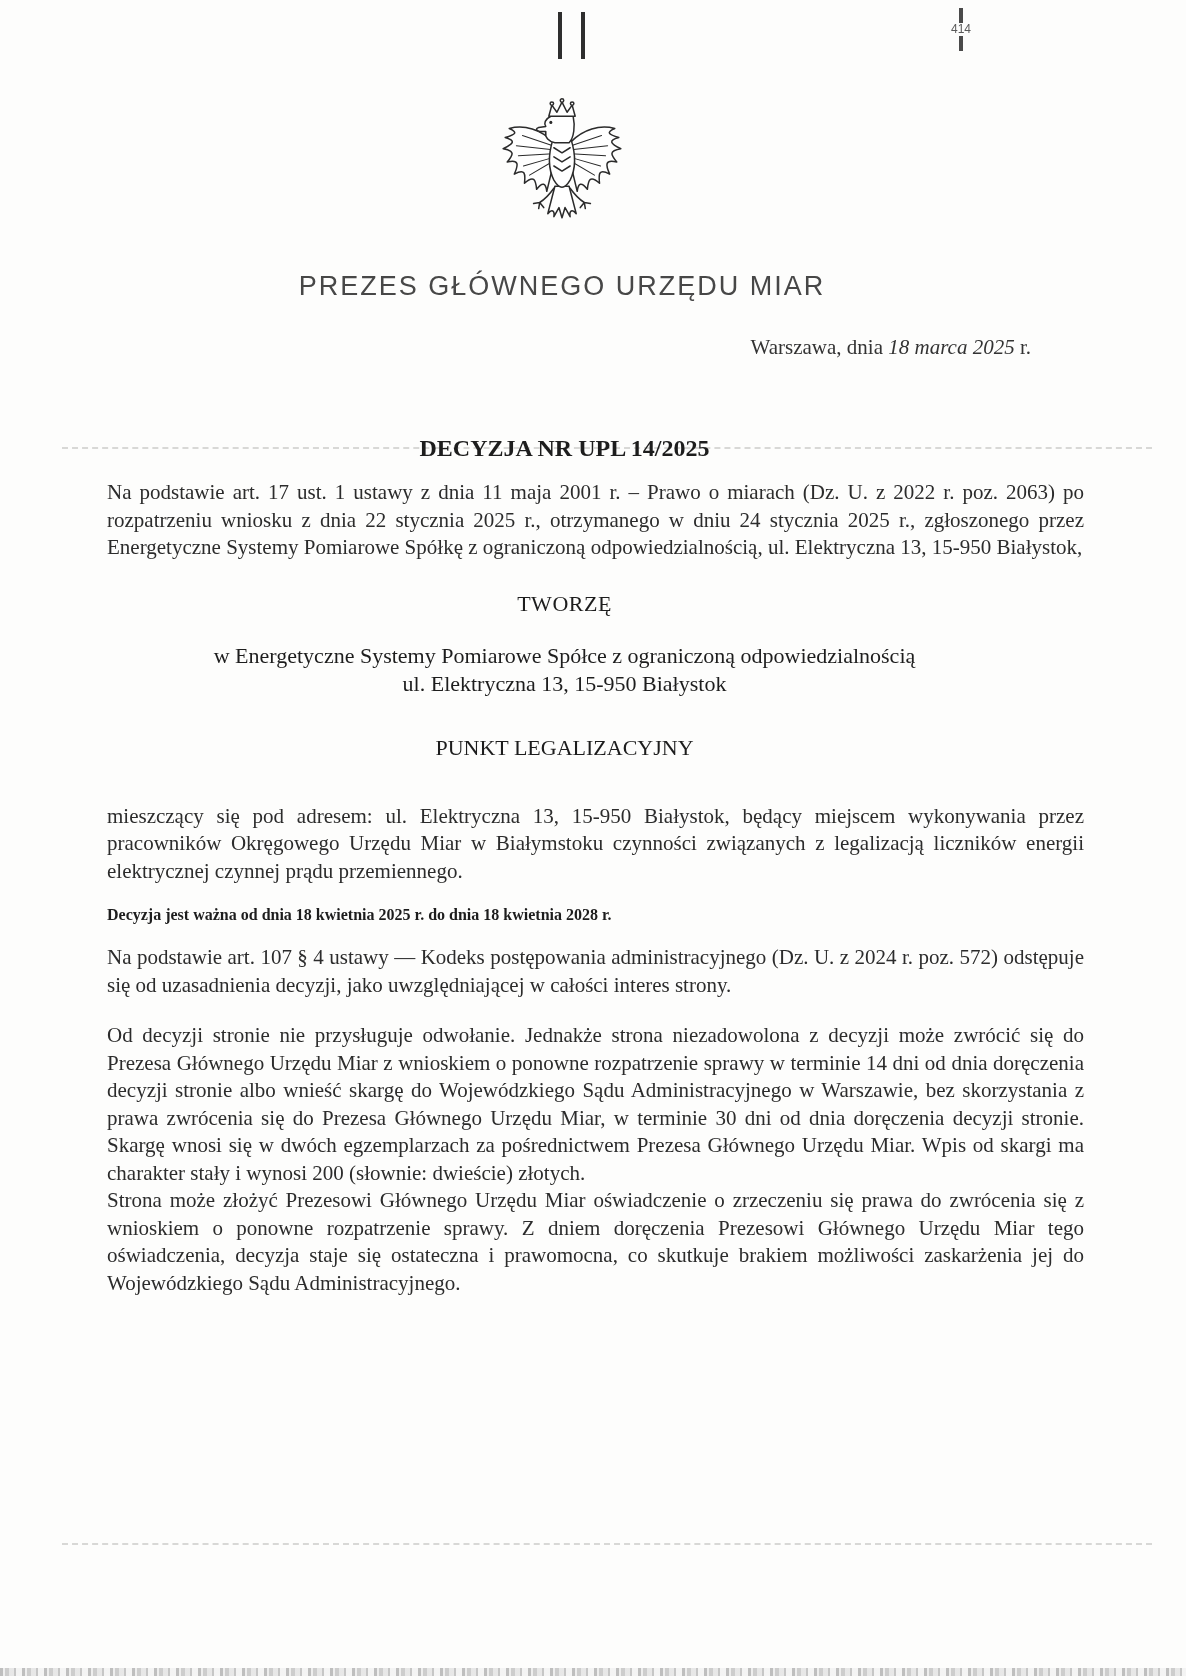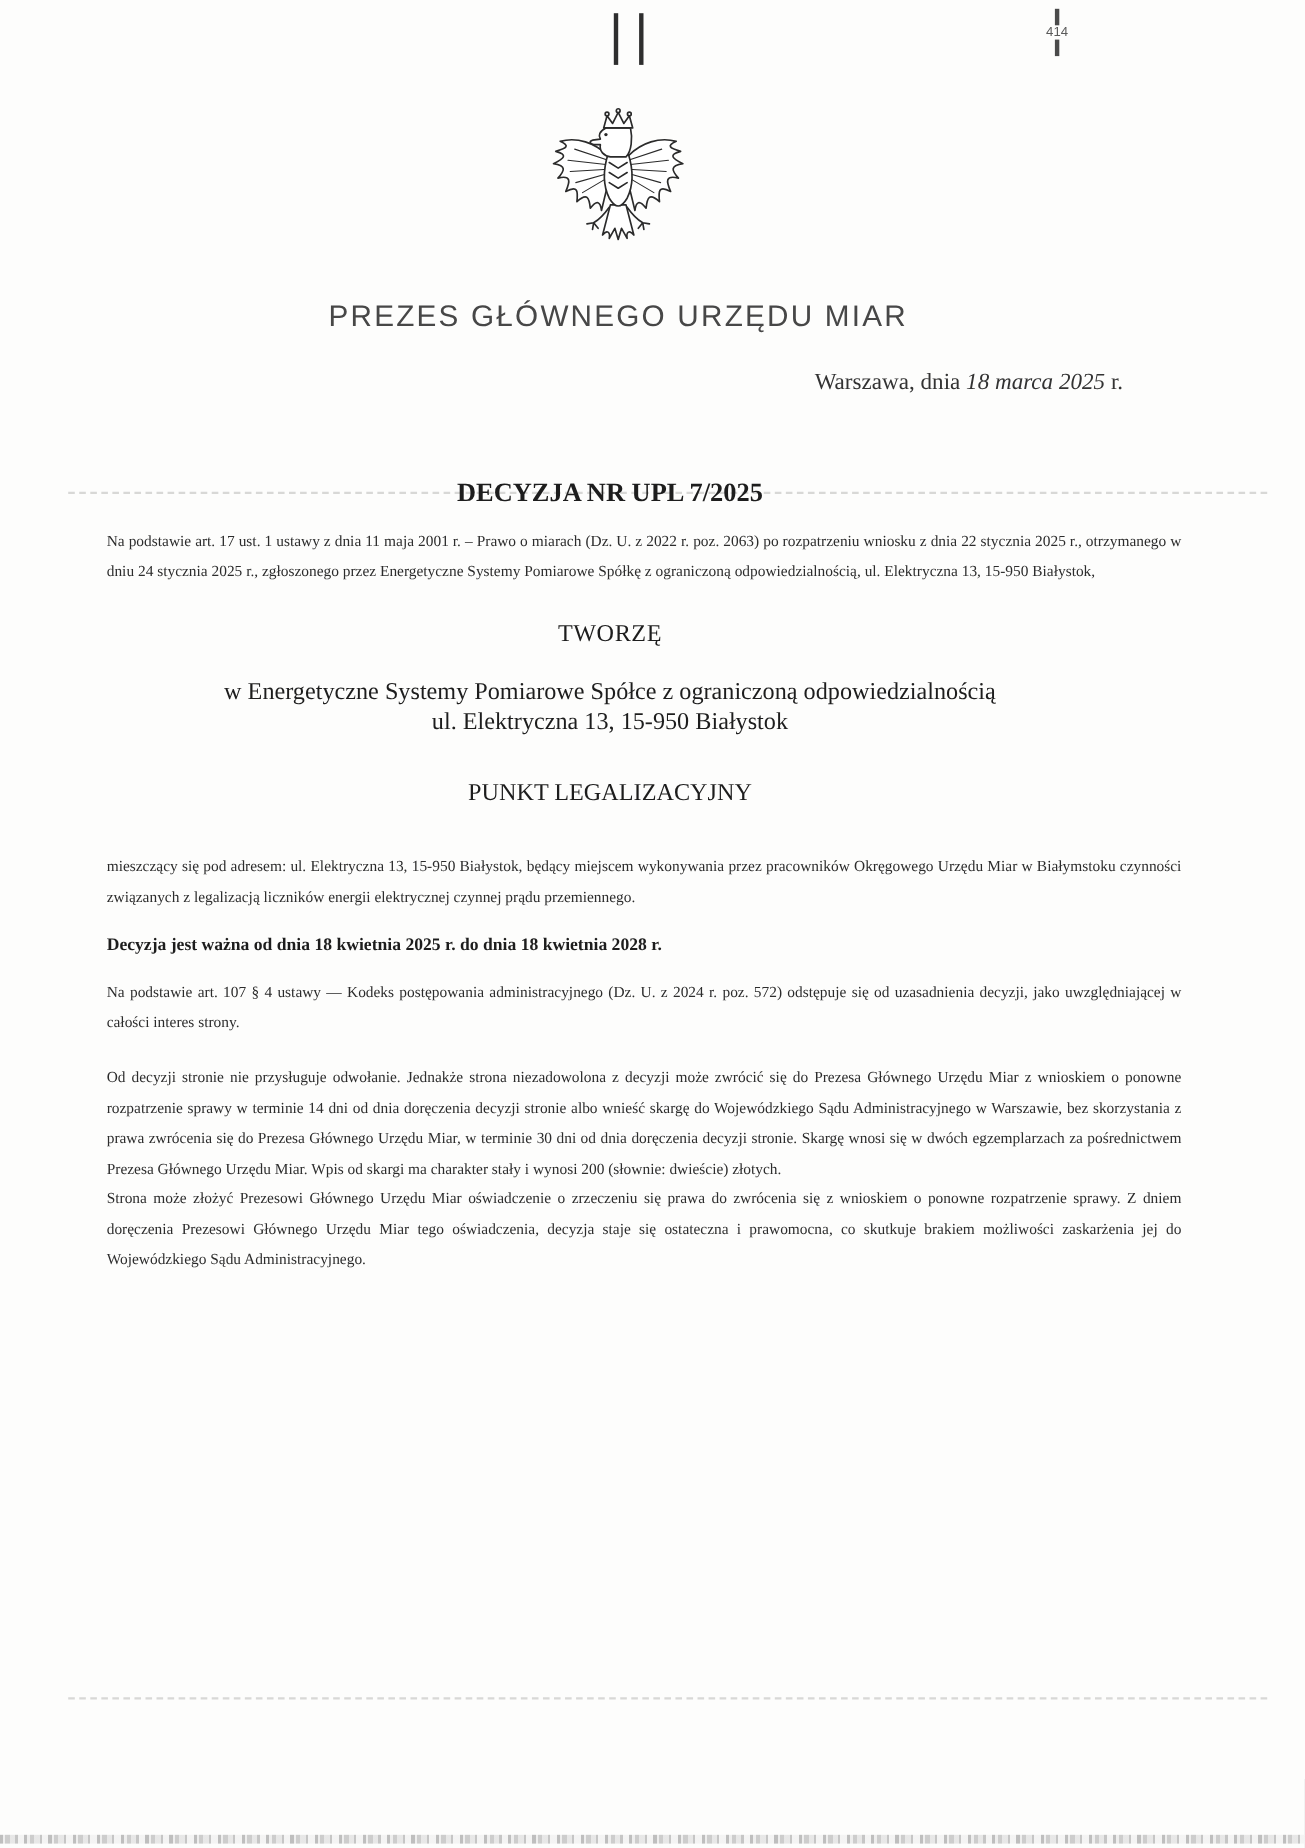--- a/index.html
+++ b/index.html
@@ -20,28 +20,28 @@
   .reg-num{font-family:"Liberation Sans",sans-serif;font-size:12px;color:#5a5a5a;line-height:13px;}
   
   .letterhead{position:absolute;top:95px;left:0;width:100%;text-align:center;transform:translateX(-31px);}
   .emblem{display:inline-block;}
   .authority{
     margin-top:30px;
     font-family:"Liberation Sans",sans-serif;
     font-size:27px;letter-spacing:2px;color:#474747;font-weight:400;
   }
   
-  .content{position:absolute;top:335px;left:97px;width:977px;}
+  .content{position:absolute;top:335px;left:107px;width:977px;}
   .dateline{text-align:right;padding-right:53px;font-size:21px;color:#333;}
   .dateline .it{font-style:italic;}
   .divider{position:absolute;left:62px;right:34px;border-top:2px dashed #d8d8d6;height:0;}
   .divider-top{top:447px;}
   .divider-bottom{top:1543px;}
   .decision-title{margin-top:75px;text-align:center;transform:translateX(-31px);font-weight:bold;font-size:24px;color:#1d1d1d;}
-  p{margin:0;font-size:14px;line-height:27.5px;text-align:justify;color:#2c2c2c;}
+  p{margin:0;font-size:21px;line-height:27.5px;text-align:justify;color:#2c2c2c;}
   .para-basis{margin-top:17px;}
   .h-center{text-align:center;transform:translateX(-31px);font-weight:normal;color:#1d1d1d;font-size:22px;line-height:28px;}
   .tworze{margin-top:28px;letter-spacing:.5px;}
   .company{margin-top:24px;}
   .point{margin-top:36px;}
   .para-address{margin-top:41px;}
   .validity{margin-top:21px;font-weight:bold;font-size:16px;text-align:left;color:#1d1d1d;}
   .para-kpa{margin-top:20px;}
   .pouczenie{margin-top:50px;text-align:center;transform:none;}
   .para-pouczenie1{margin-top:23px;}
@@ -97,21 +97,21 @@
     <div class="authority">PREZES GŁÓWNEGO URZĘDU MIAR</div>
   </div>
 
   <div class="divider divider-top"></div>
   <div class="divider divider-bottom"></div>
 
   <div class="content">
 
     <div class="dateline"><span>Warszawa, dnia </span><span class="it">18 marca 2025</span><span> r.</span></div>
 
-    <div class="decision-title">DECYZJA NR UPL 7/2025</div>
+    <div class="decision-title">DECYZJA NR UPL 14/2025</div>
 
     <p class="para-basis">Na podstawie art. 17 ust. 1 ustawy z dnia 11 maja 2001 r. – Prawo o miarach (Dz. U. z 2022 r. poz. 2063) po rozpatrzeniu wniosku z dnia 22 stycznia 2025 r., otrzymanego w dniu 24 stycznia 2025 r., zgłoszonego przez Energetyczne Systemy Pomiarowe Spółkę z ograniczoną odpowiedzialnością, ul. Elektryczna 13, 15-950 Białystok,</p>
 
     <div class="h-center tworze">TWORZĘ</div>
 
     <div class="company">
       <div class="h-center">w Energetyczne Systemy Pomiarowe Spółce z ograniczoną odpowiedzialnością</div>
       <div class="h-center">ul. Elektryczna 13, 15-950 Białystok</div>
     </div>
 

